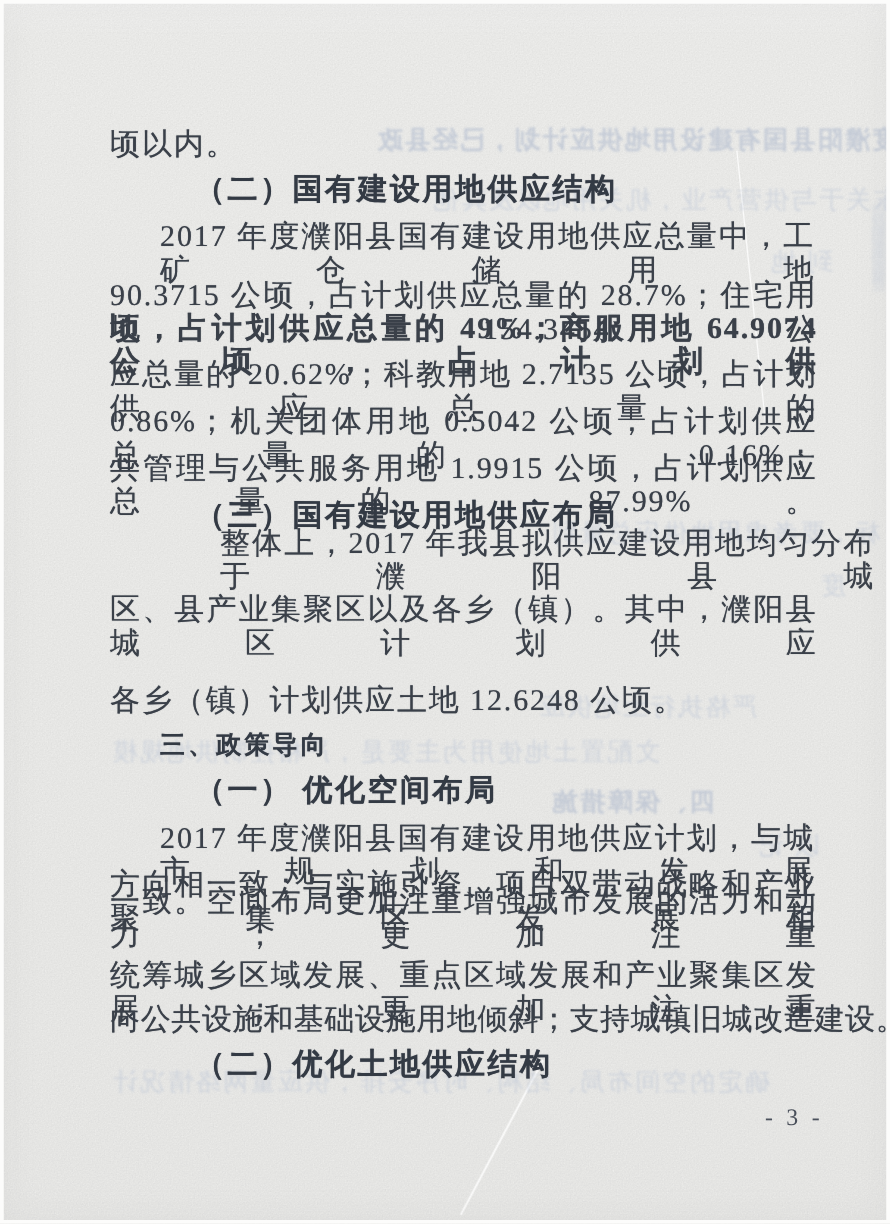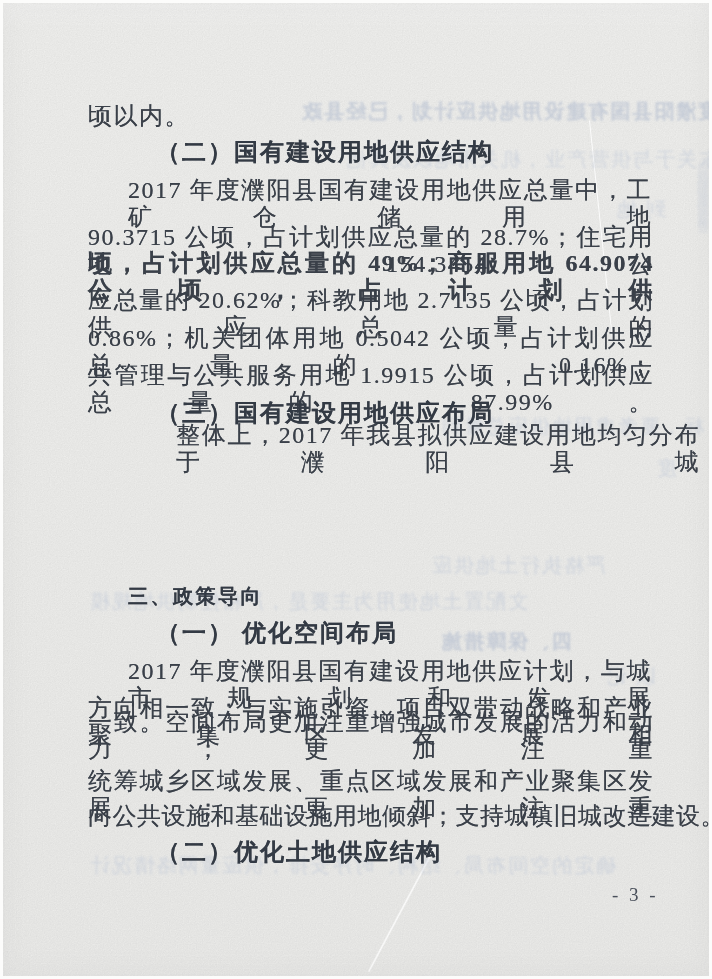--- a/index.html
+++ b/index.html
@@ -73,20 +73,22 @@
   <div class="line" style="top:103px; left:88px;">顷以内。</div>
   <div class="line heading" style="top:139px; left:128px;">（二）国有建设用地供应结构</div>
   <div class="line just" style="top:177px; left:128px; width:524px;">2017 年度濮阳县国有建设用地供应总量中，工矿仓储用地</div>
   <div class="line just" style="top:224px; left:88px;  width:566px;">90.3715 公顷，占计划供应总量的 28.7%；住宅用地 154.3454 公</div>
   <div class="line just" style="top:250px; left:88px;  width:566px;font-weight:bold;">顷，占计划供应总量的 49%；商服用地 64.9074 公顷，占计划供</div>
   <div class="line just" style="top:287px; left:88px;  width:566px;">应总量的 20.62%；科教用地 2.7135 公顷，占计划供应总量的</div>
   <div class="line just" style="top:325px; left:88px;  width:566px;">0.86%；机关团体用地 0.5042 公顷，占计划供应总量的 0.16%；</div>
   <div class="line just" style="top:362px; left:88px;  width:566px;">共管理与公共服务用地 1.9915 公顷，占计划供应总量的 87.99%。</div>
   <div class="line heading" style="top:400px; left:128px;">（三）国有建设用地供应布局</div>
   <div class="line just" style="top:422px; left:128px; width:524px;margin-left:48px;">整体上，2017 年我县拟供应建设用地均匀分布于濮阳县城</div>
+  <div class="line just" style="top:475px; left:88px;  width:566px;">区、县产业集聚区以及各乡（镇）。其中，濮阳县城区计划供应</div>
+  <div class="line" style="top:548px; left:88px;">各乡（镇）计划供应土地 12.6248 公顷。</div>
   <div class="line heading-sans" style="top:583px; left:128px; font-size:20px;">三、政策导向</div>
   <div class="line heading" style="top:620px; left:128px;">（一） 优化空间布局</div>
   <div class="line just" style="top:658px; left:128px; width:524px;">2017 年度濮阳县国有建设用地供应计划，与城市规划和发展</div>
   <div class="line just" style="top:695px; left:88px;  width:566px;">方向相一致；与实施引资、项目双带动战略和产业聚集区发展相</div>
   <div class="line just" style="top:709px; left:88px;  width:566px;">一致。空间布局更加注重增强城市发展的活力和动力；更加注重</div>
   <div class="line just" style="top:768px; left:88px;  width:566px;">统筹城乡区域发展、重点区域发展和产业聚集区发展；更加注重</div>
   <div class="line" style="top:803px; left:88px; letter-spacing:0.5px;">向公共设施和基础设施用地倾斜；支持城镇旧城改造建设。</div>
   <div class="line heading" style="top:839px; left:128px;">（二）优化土地供应结构</div>
 
   <div class="pageno">- 3 -</div>

